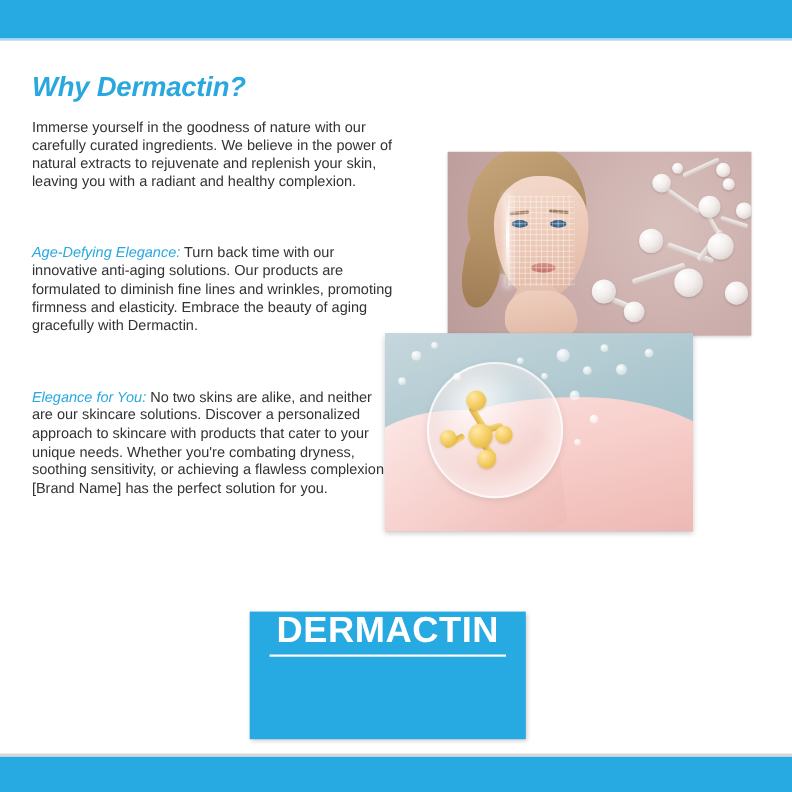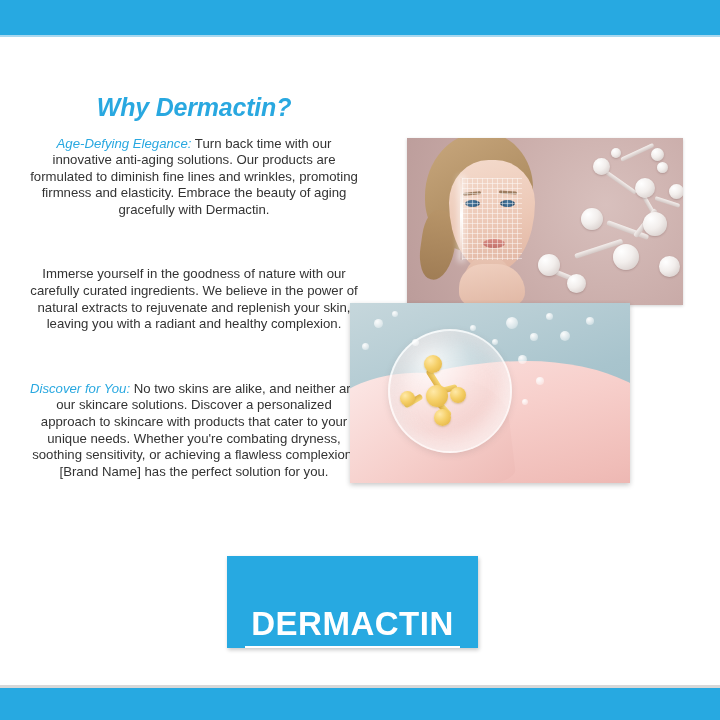--- a/index.html
+++ b/index.html
@@ -44,23 +44,22 @@
     position: absolute;
     left: 0; top: 685px;
     width: 720px; height: 3px;
     background: #d8d8d8;
   }
 
   
   .text-col {
     position: absolute;
     left: 29px;
-    top: 94px;
+    top: 66px;
     width: 330px;
-    text-align: center;
   }
 
   .headline {
     font-size: 25px;
     font-weight: bold;
     font-style: italic;
     color: #29a8e0;
     letter-spacing: -0.2px;
     margin: 0 0 14px 0;
     line-height: 1.1;
@@ -245,27 +244,27 @@
     border-radius: 50%;
     background: radial-gradient(circle at 35% 30%, rgba(255,255,255,0.95) 0%, rgba(255,255,255,0.5) 60%, rgba(255,255,255,0.15) 100%);
   }
 
   
   .logo-block {
     position: absolute;
     left: 227px;
     top: 556px;
     width: 251px;
-    height: 92px;
+    height: 116px;
     background: #27a9e1;
     box-shadow: 1px 2px 4px rgba(0,0,0,0.22);
     display: flex;
     flex-direction: column;
     align-items: center;
-    justify-content: flex-end;
+    justify-content: flex-start;
   }
   .logo-word {
     color: #ffffff;
     font-size: 33px;
     font-weight: bold;
     letter-spacing: 0.5px;
     line-height: 1;
     padding: 0 6px 6px 6px;
     border-bottom: 2px solid #ffffff;
   }
@@ -282,25 +281,25 @@
 
 <div class="page">
 
   <div class="bar-top"></div>
   <div class="rule-top-thin"></div>
 
   <div class="text-col">
 
     <h1 class="headline">Why Dermactin?</h1>
 
+    <p class="para para-intro">Immerse yourself in the goodness of nature with our carefully curated ingredients. We believe in the power of natural extracts to rejuvenate and replenish your skin, leaving you with a radiant and healthy complexion.</p>
+
     <p class="para para-age"><span class="lead-in">Age-Defying Elegance:</span><span> Turn back time with our innovative anti-aging solutions. Our products are formulated to diminish fine lines and wrinkles, promoting firmness and elasticity. Embrace the beauty of aging gracefully with Dermactin.</span></p>
 
-    <p class="para para-intro">Immerse yourself in the goodness of nature with our carefully curated ingredients. We believe in the power of natural extracts to rejuvenate and replenish your skin, leaving you with a radiant and healthy complexion.</p>
-
-    <p class="para"><span class="lead-in">Discover for You:</span><span> No two skins are alike, and neither are our skincare solutions. Discover a personalized approach to skincare with products that cater to your unique needs. Whether you're combating dryness, soothing sensitivity, or achieving a flawless complexion, [Brand Name] has the perfect solution for you.</span></p>
+    <p class="para"><span class="lead-in">Elegance for You:</span><span> No two skins are alike, and neither are our skincare solutions. Discover a personalized approach to skincare with products that cater to your unique needs. Whether you're combating dryness, soothing sensitivity, or achieving a flawless complexion, [Brand Name] has the perfect solution for you.</span></p>
   </div>
 
   <div class="photo1">
     <div class="p1-bg"></div>
 
     <div class="p1-hair"></div>
     <div class="p1-hairtail"></div>
     <div class="p1-face"></div>
     <div class="p1-neck"></div>
     <div class="p1-brow-l"></div>

